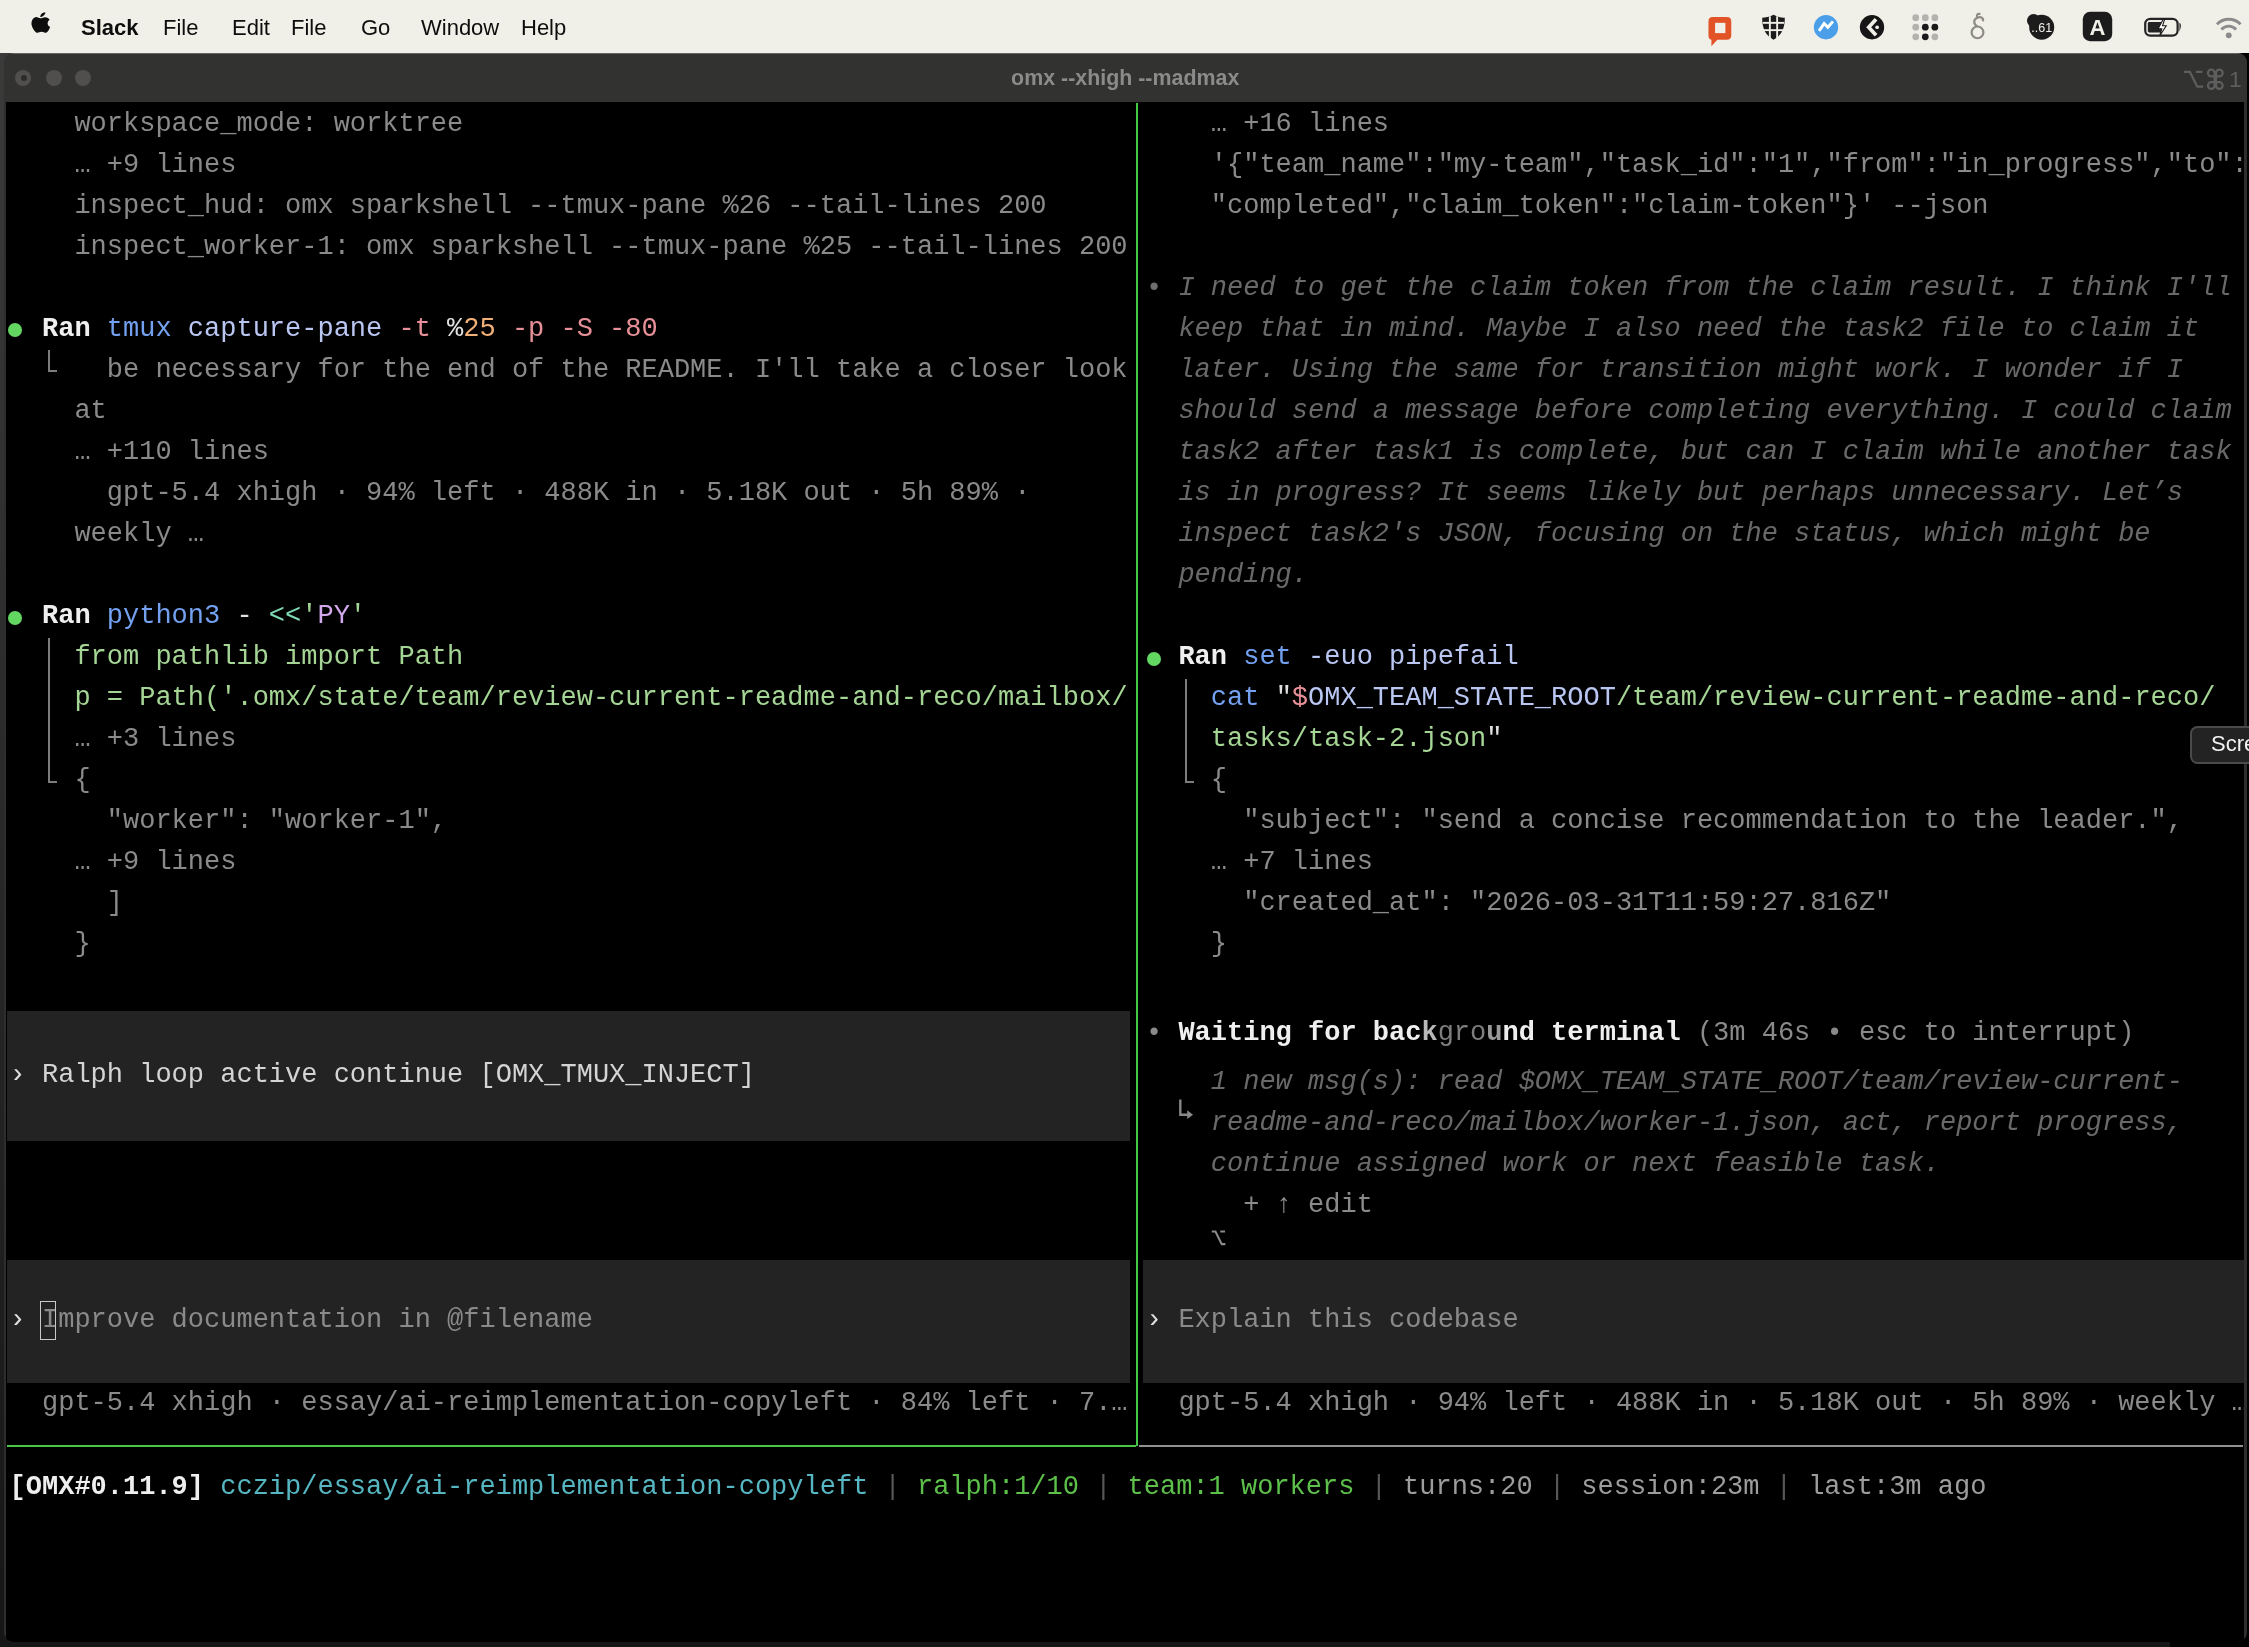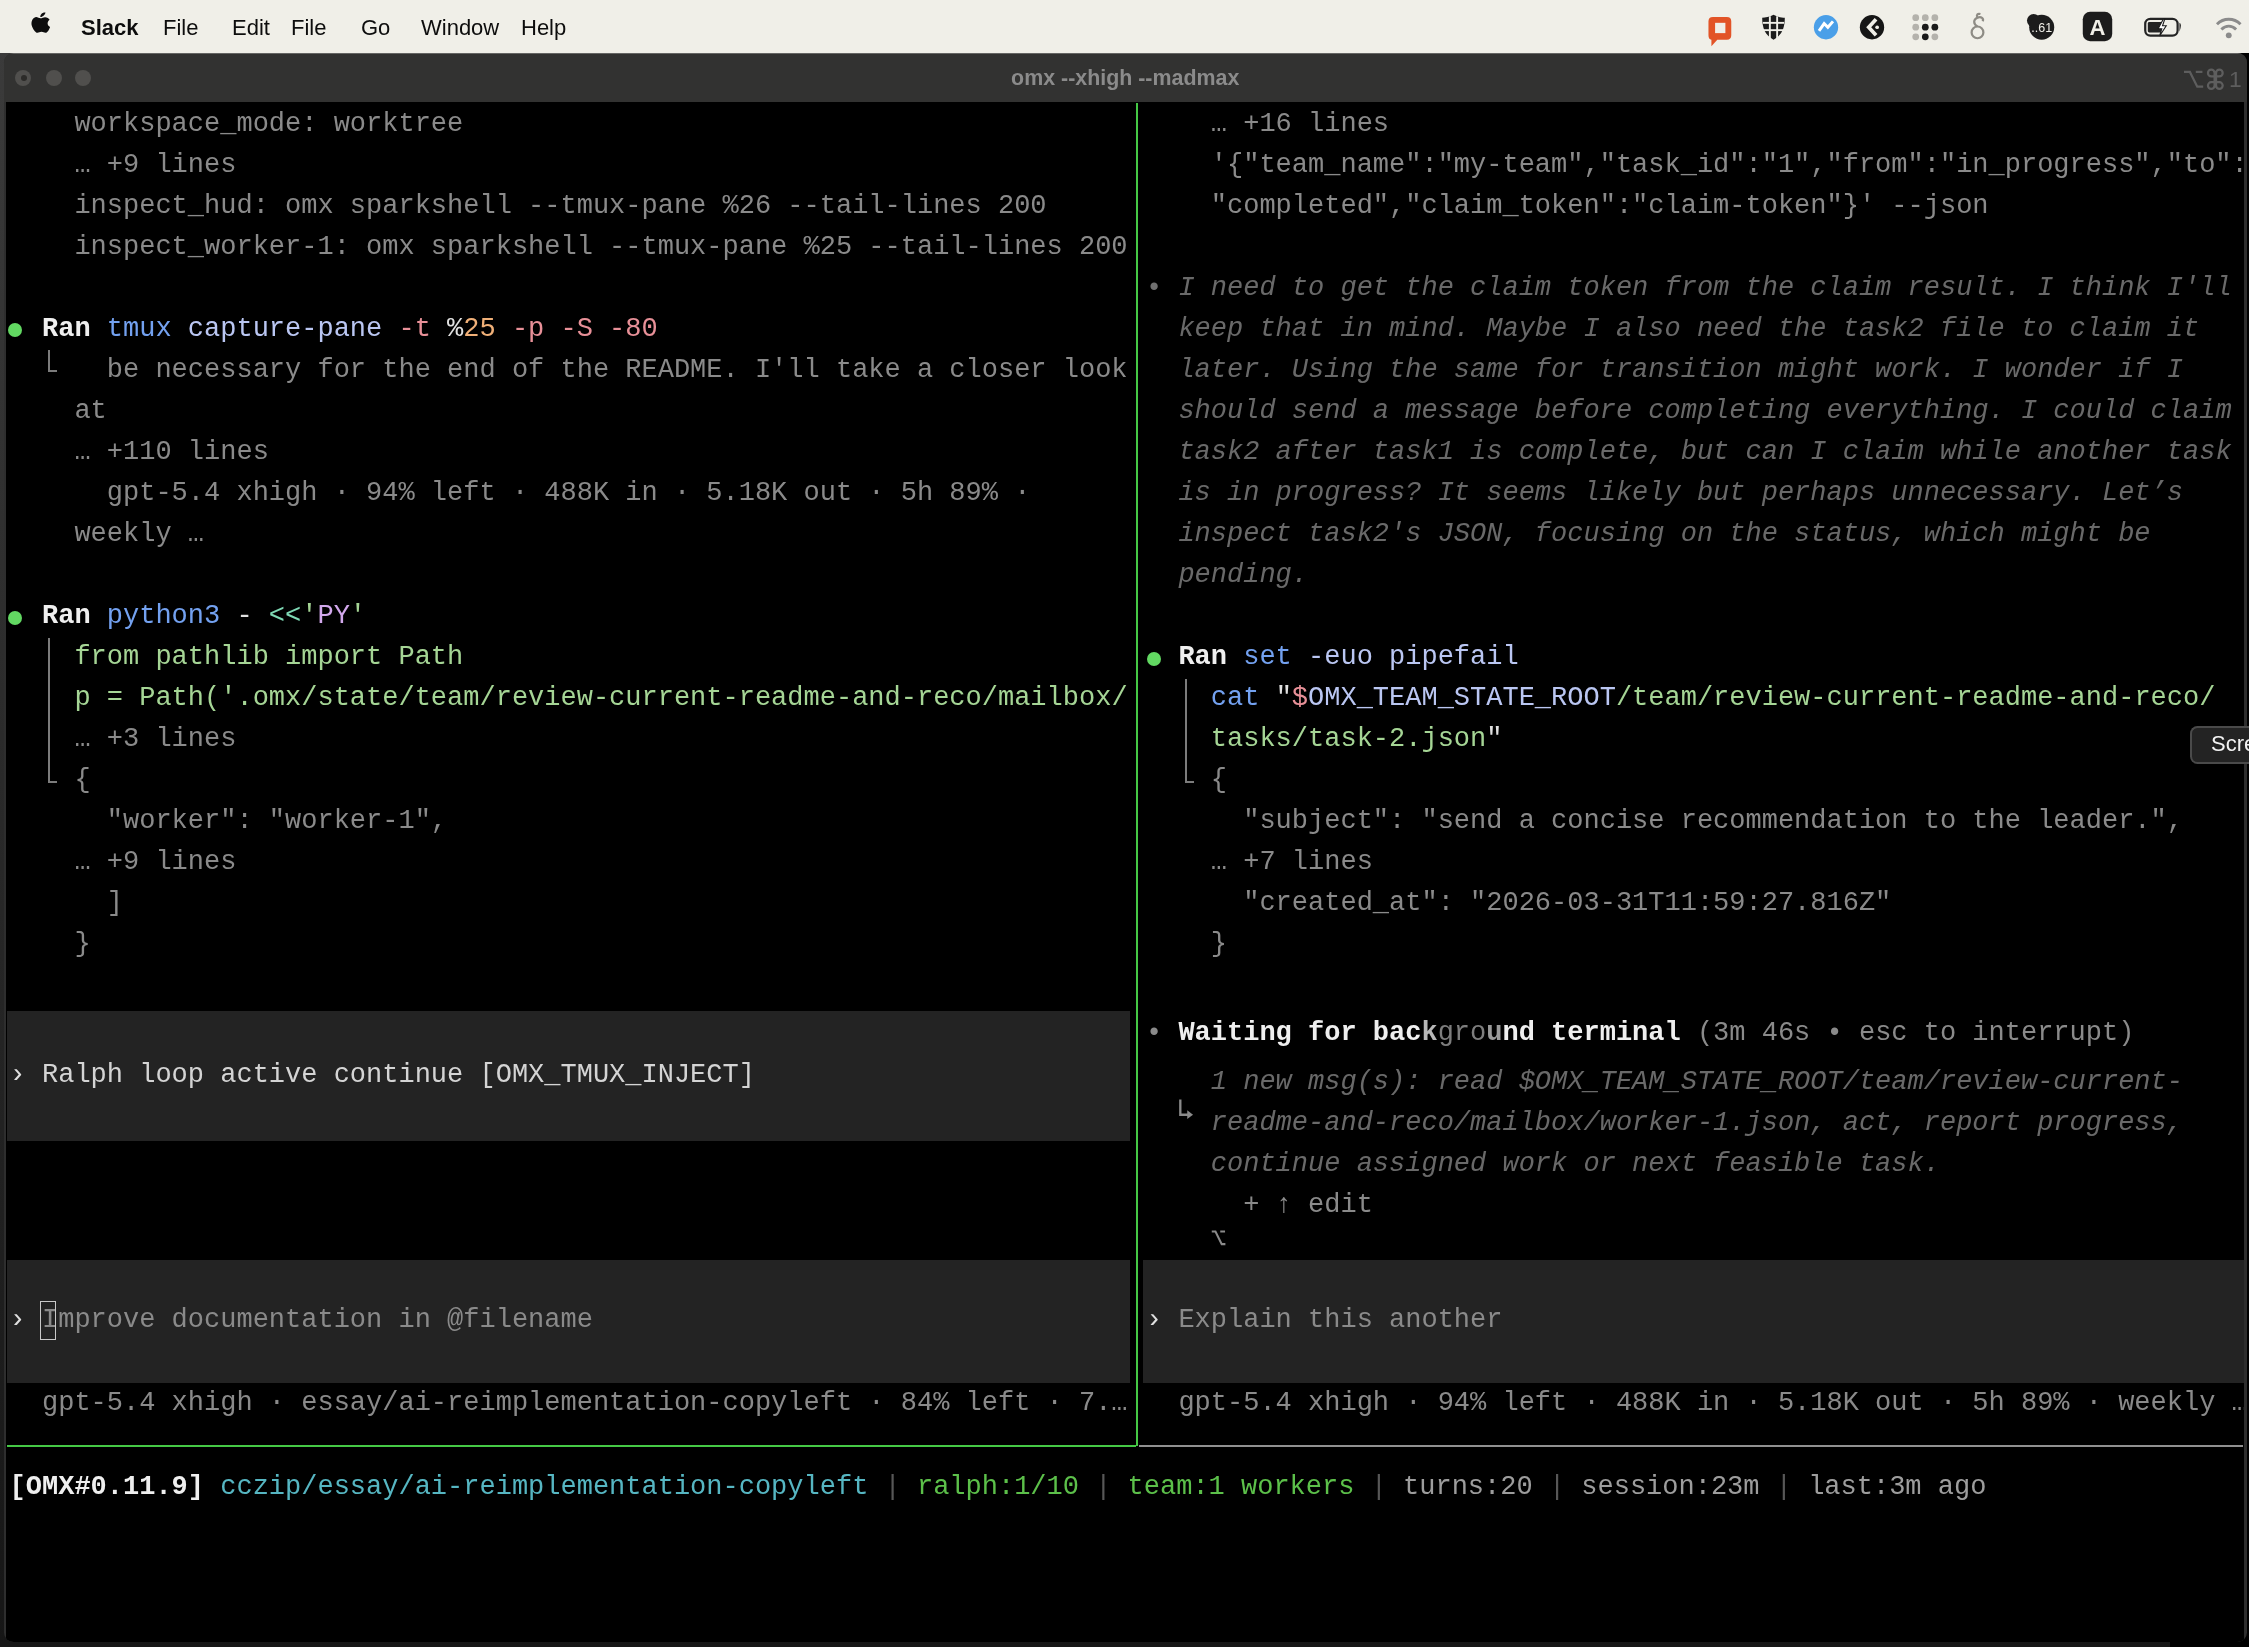--- a/index.html
+++ b/index.html
@@ -197,21 +197,21 @@
   <path d="M14 17 L22 23 L14 29 z" fill="#8a8a8a"></path>
 </svg>
 <svg style="position:absolute;left:1211px;top:1229px" width="14.8" height="17.7" viewBox="0 0 20 24">
   <path d="M1 3.5 h5 l8.5 17 h5 M12.5 3.5 h6.5" stroke="#8a8a8a" stroke-width="2.8" fill="none"></path>
 </svg>
 
 <div class="box" style="left:6.6px;top:1260px;width:1123px;height:123px"></div>
 <div class="box" style="left:1143px;top:1260px;width:1101px;height:123px"></div>
 <pre style="left:9.6px;top:1300px"><span class="wh">›</span> <span class="gy">Improve documentation in @filename</span></pre>
 <div style="position:absolute;left:40px;top:1301px;width:15.5px;height:39px;border:1.8px solid #c8c8c8"></div>
-<pre style="left:1146px;top:1300px"><span class="wh">›</span> <span class="gy">Explain this another</span></pre>
+<pre style="left:1146px;top:1300px"><span class="wh">›</span> <span class="gy">Explain this codebase</span></pre>
 
 <pre style="left:9.6px;top:1383px;width:1126px;overflow:hidden">  gpt-5.4 xhigh · essay/ai-reimplementation-copyleft · 84% left · 7.…</pre>
 <pre style="left:1146px;top:1383px;width:1098px;overflow:hidden">  gpt-5.4 xhigh · 94% left · 488K in · 5.18K out · 5h 89% · weekly …</pre>
 
 <pre style="left:9.6px;top:1467px"><span class="b">[OMX#0.11.9]</span> <span class="cy">cczip/essay/ai-reimplementation-copyleft</span> <span class="dim">|</span> <span class="sg">ralph:1/10</span> <span class="dim">|</span> <span class="sg">team:1 workers</span> <span class="dim">|</span> <span class="lg">turns:20</span> <span class="dim">|</span> <span class="lg">session:23m</span> <span class="dim">|</span> <span class="lg">last:3m ago</span></pre>
 
 
 <div style="position:absolute;left:8px;top:323px;width:14px;height:14px;border-radius:50%;background:#62d862"></div>
 <div style="position:absolute;left:8px;top:611px;width:14px;height:14px;border-radius:50%;background:#62d862"></div>
 <div style="position:absolute;left:1147px;top:652px;width:14px;height:14px;border-radius:50%;background:#62d862"></div>

